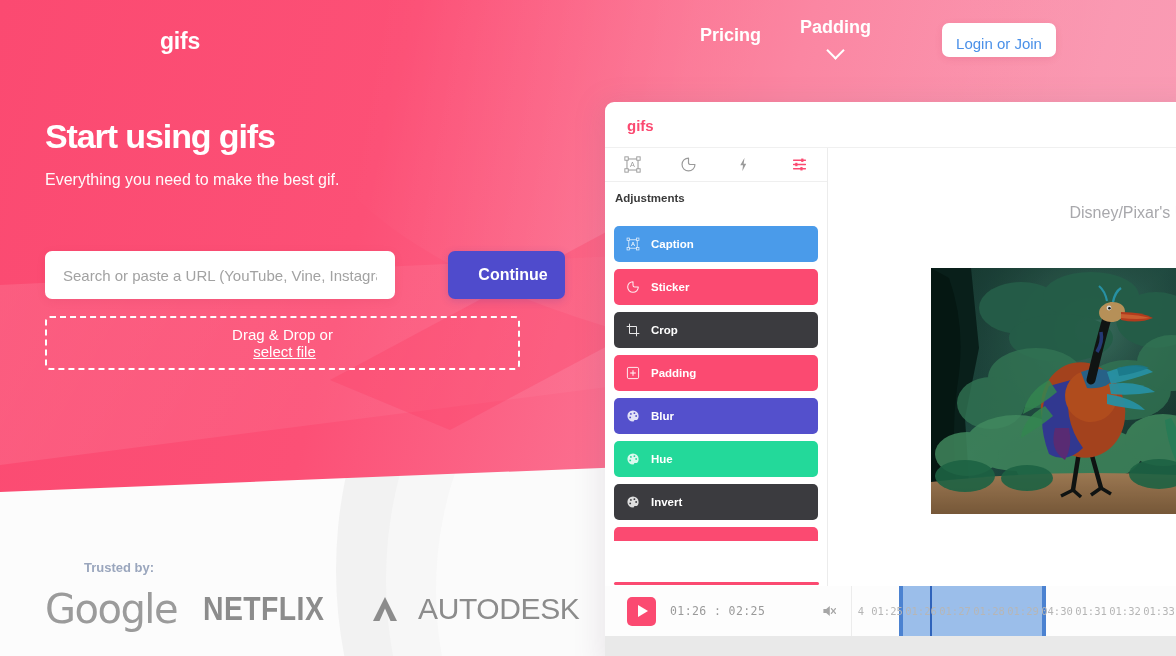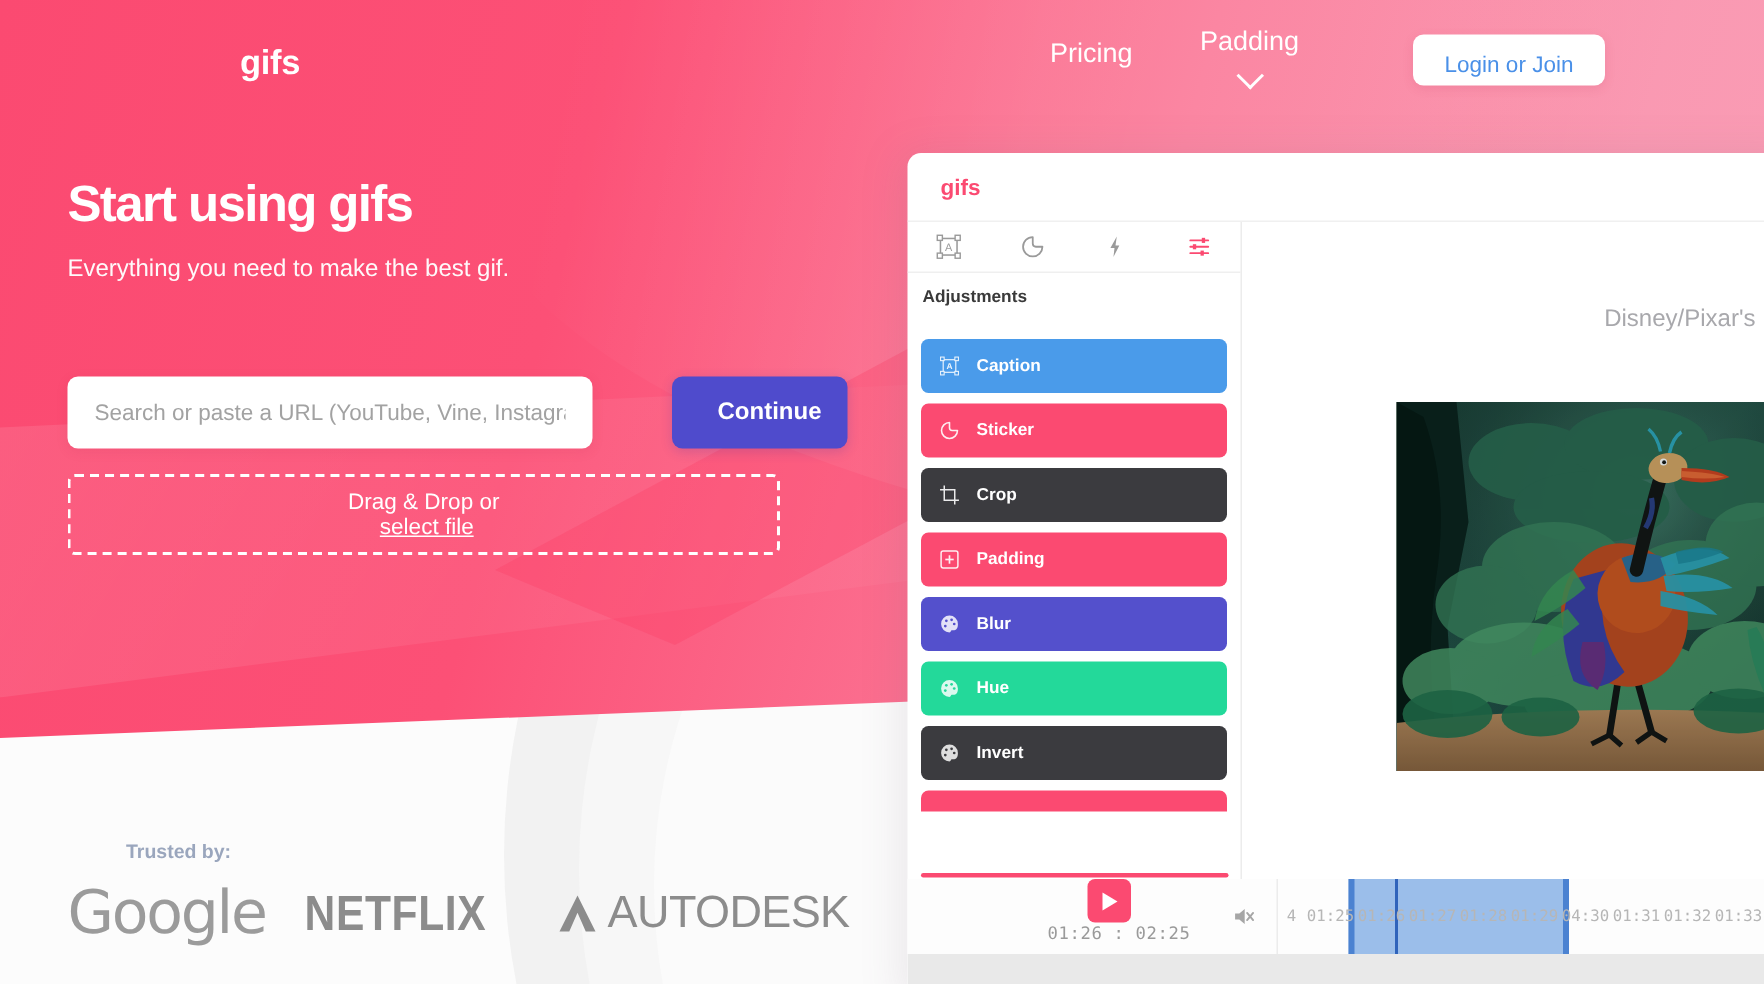--- a/index.html
+++ b/index.html
@@ -43,32 +43,32 @@
     clip-path: polygon(280px 0, 420px 40px, 120px 200px, 0 150px);
   }
 
   
   .nav { position:absolute; left:0; top:0; width:1176px; height:78px; z-index:40; }
   .logo {
     position:absolute; left:160px; top:28px;
     font-size:23px; font-weight:bold; color:#ffffff; letter-spacing:-0.2px;
   }
   .nav-link {
-    position:absolute; color:#ffffff; font-size:18px; font-weight:400;
+    position:absolute; color:#ffffff; font-size:18px; font-weight:700;
     cursor:pointer; white-space:nowrap;
   }
   .nav-pricing { left:700px; top:25px; }
   .nav-products { left:800px; top:17px; text-align:center; }
   .chev {
     display:block; margin:6px auto 0; width:13px; height:13px;
     border-right:2.6px solid #fff; border-bottom:2.6px solid #fff;
     transform: rotate(45deg);
   }
   .login-btn {
-    position:absolute; left:942px; top:23px; width:128px; height:34px;
+    position:absolute; left:942px; top:23px; width:114px; height:34px;
     background:#ffffff; border-radius:7px; border:none;
     box-shadow: 0 2px 7px rgba(180,40,70,0.13);
     color:#4a90e8; font-size:15px; font-family:"Liberation Sans", sans-serif;
     line-height:21px; text-align:center; padding-top:7px;
     cursor:pointer; overflow:visible;
   }
 
   
   .hero { position:absolute; left:45px; top:118px; width:540px; z-index:30; }
   .hero h1 {
@@ -106,21 +106,21 @@
   .trusted-label { font-size:13px; font-weight:bold; color:#9aa6bd;margin-left:39px; }
   .logos { display:flex; align-items:center; margin-top:14px; gap:26px; }
   .lg-google {
     font-family:"DejaVu Sans", sans-serif; font-size:40px; color:#9b9b9b;
     letter-spacing:-1.5px; line-height:1;
   }
   .lg-netflix {
     font-family:"Liberation Sans", sans-serif; font-weight:bold; font-size:33px;
     color:#8c8c8c; letter-spacing:0.5px; transform:scaleX(0.86); transform-origin:left center;
   }
-  .lg-autodesk { display:flex; align-items:center; gap:5px; }
+  .lg-autodesk { display:flex; align-items:center; gap:18px; }
   .autodesk-mark { width:30px; height:30px; }
   .lg-autodesk-text {
     font-family:"Liberation Sans", sans-serif; font-size:30px; color:#8c8c8c;
     letter-spacing:-0.4px;
   }
 
   
   .app-panel {
     position:absolute; left:605px; top:102px; width:600px; height:568px;
     background:#ffffff; border-top-left-radius:9px;
@@ -166,21 +166,21 @@
   }
   .video-stage svg { display:block; }
 
   
   .player-bar {
     position:absolute; left:0; top:484px; width:600px; height:50px; display:flex;
     background:#fdfdfd;
   }
   .player-left {
     width:247px; border-right:1px solid #ececec; position:relative;
-    display:flex; align-items:center; padding-left:22px; background:#fdfdfd;flex-direction:column;
+    display:flex; align-items:center; padding-left:22px; background:#fdfdfd;
   }
   .progress-line {
     position:absolute; left:9px; top:-4px; width:205px; height:3px;
     background:#fb4a71; border-radius:2px;
   }
   .play-btn {
     width:29px; height:29px; background:#fb4a71; border:none; border-radius:5px;
     display:flex; align-items:center; justify-content:center; cursor:pointer;
   }
   .play-tri {

